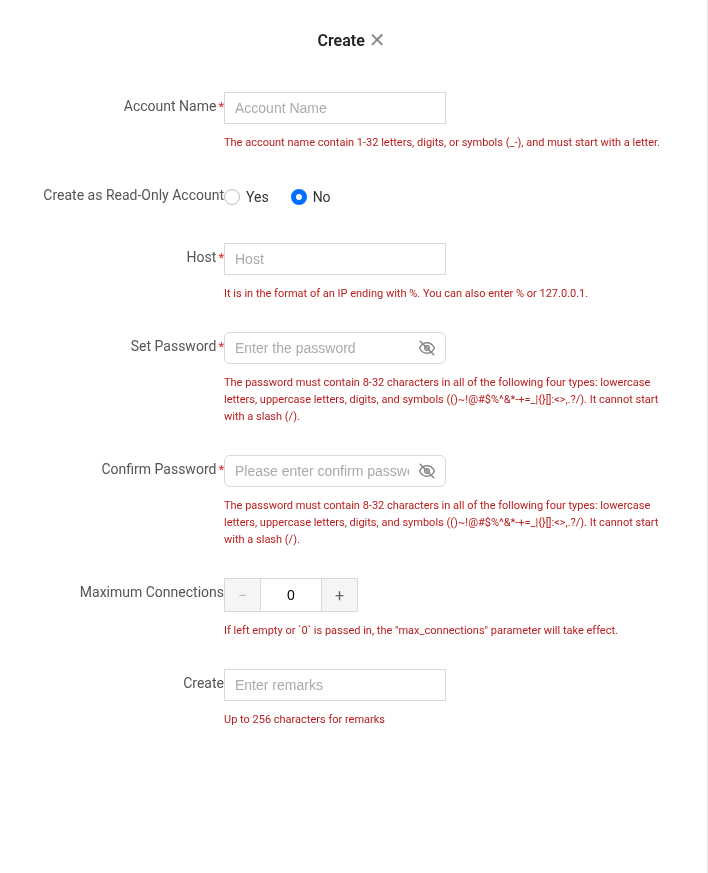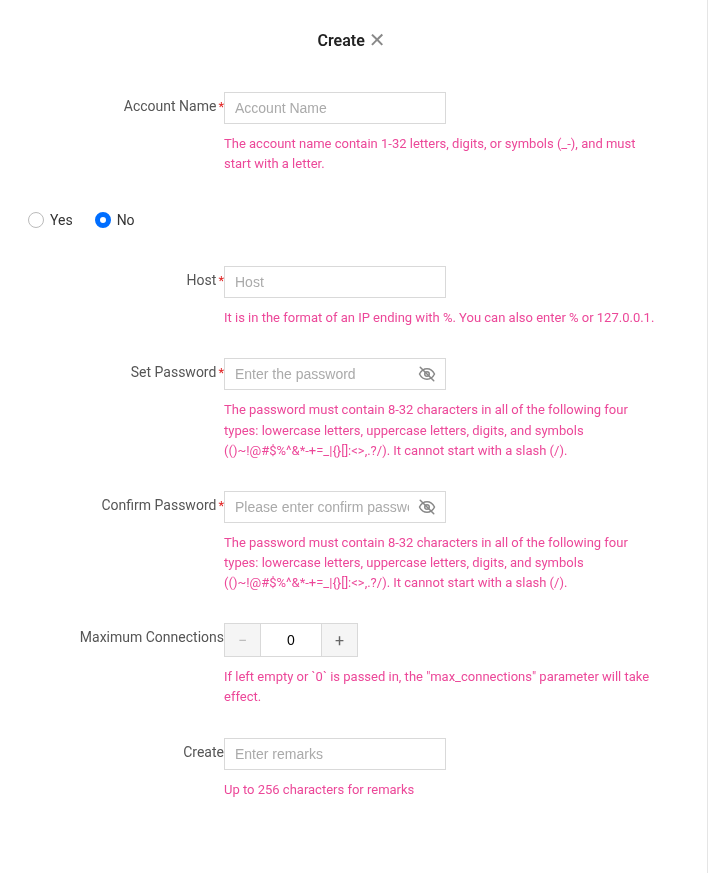--- a/index.html
+++ b/index.html
@@ -63,34 +63,34 @@
       padding: 0 10px;
       font-size: 14px;
       color: #333;
       outline: none;
     }
     .text-input::placeholder { color: #aaa; }
     .pw-wrapper {
       position: relative;
       width: 222px;
     }
-    .pw-wrapper .text-input { width: 100%; padding-right: 36px; }
+    .pw-wrapper .text-input { width: 100%; padding-right: 36px; border-radius: 6px; }
     .eye-icon {
       position: absolute;
       right: 10px;
       top: 50%;
       transform: translateY(-50%);
       color: #888;
       cursor: pointer;
       display: flex;
       align-items: center;
     }
     .hint {
-      color: #ec4899;
-      font-size: 13px;
+      color: #b91c1c;
+      font-size: 11px;
       line-height: 1.55;
       margin-top: 10px;
       max-width: 440px;
     }
     .radio-group {
       display: flex;
       align-items: center;
       gap: 22px;
       height: 32px;
     }
@@ -155,20 +155,21 @@
     <div class="label-col">
       <span>Account Name</span><span class="required">*</span>
     </div>
     <div class="field-col">
       <input class="text-input" type="text" placeholder="Account Name" style="">
       <div class="hint">The account name contain 1-32 letters, digits, or symbols (_-), and must start with a letter.</div>
     </div>
   </div>
 
   <div class="form-row">
+    <div class="label-col">Create as Read-Only Account</div>
     <div class="field-col">
       <div class="radio-group">
         <label class="radio-item">
           <span class="radio-circle"></span>
           <span>Yes</span>
         </label>
         <label class="radio-item selected">
           <span class="radio-circle"></span>
           <span>No</span>
         </label>

